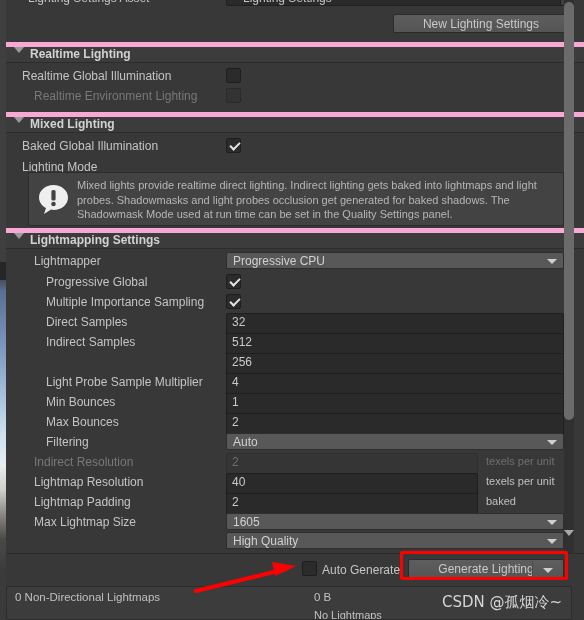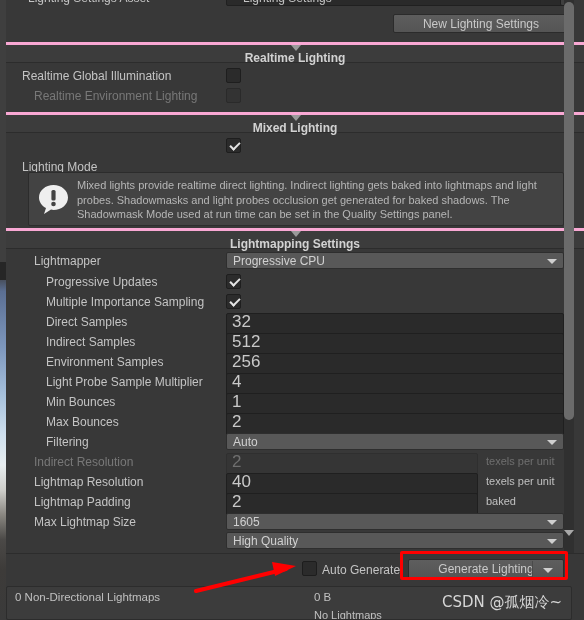--- a/index.html
+++ b/index.html
@@ -61,22 +61,22 @@
     color: #c9c9c9; font-size: 12px;
     display: flex; align-items: center; justify-content: center;
   }
   .new-settings-btn {
     position: absolute; left: 387px; top: 14px; width: 176px; height: 19px;
   }
 
   .section-hdr {
     position: absolute; left: 0; width: 578px; height: 21px;
     background: #3c3c3c;
-    border-top: 3px solid #f9a8d4; border-bottom: 1px solid #2c2c2c;
-    display: flex; align-items: center; flex-direction: column;
+    border-top: 5px solid #f9a8d4; border-bottom: 1px solid #2c2c2c;
+    display: flex; align-items: flex-start;
   }
   .section-hdr .tri {
     margin-left: 8px; margin-right: 6px;
     width: 0; height: 0;
     border-left: 5px solid transparent; border-right: 5px solid transparent;
     border-top: 6px solid #9a9a9a;
   }
   .section-hdr .t { font-weight: bold; font-size: 12px; color: #d2d2d2; }
 
   .row { position: absolute; left: 0; width: 578px; height: 20px; }
@@ -94,21 +94,21 @@
   .chk.on::after {
     content: ""; position: absolute; left: 3px; top: 3px;
     width: 8px; height: 4px;
     border-left: 2px solid #e4e4e4; border-bottom: 2px solid #e4e4e4;
     transform: rotate(-45deg);
   }
 
   .txtfield {
     position: absolute; left: 220px; top: 1px; height: 33px;
     background: #2a2a2a; border: 1px solid #1f1f1f; border-radius: 2px;
-    color: #c9c9c9; font-size: 17px; padding-left: 5px; line-height: 16px;
+    color: #c9c9c9; font-size: 12px; padding-left: 5px; line-height: 16px;
   }
   .txtfield.dim { background:#353535; border-color:#2f2f2f; color:#6f6f6f; }
   .txtfield.full { width: 338px; }
   .txtfield.short { width: 252px; }
 
   .suffix { position: absolute; left: 480px; top: 3px; font-size: 11px; color: #c0c0c0; }
   .suffix.dim { color: #6f6f6f; }
 
   .popup {
     position: absolute; left: 220px; top: 1px; width: 338px; height: 17px;
@@ -235,20 +235,21 @@
       <span class="lbl ind1 dim">Realtime Environment Lighting</span>
       <span class="chk dim"></span>
     </div>
 
     <div class="section-hdr" style="top:112px;">
       <span class="tri"></span>
       <span class="t">Mixed Lighting</span>
     </div>
 
     <div class="row" style="top:136px;">
+      <span class="lbl ind0">Baked Global Illumination</span>
       <span class="chk on"></span>
     </div>
 
     <div class="row" style="top:157px;">
       <span class="lbl ind0">Lighting Mode</span>
     </div>
 
     <div class="helpbox">
       <svg class="help-icon" viewBox="0 0 33 33">
         <path d="M16.5 2 C8.5 2 2 7.5 2 14.5 C2 19 5 23 9 25 L7 31 L14 26.6 C14.8 26.8 15.6 27 16.5 27 C24.5 27 31 21.5 31 14.5 C31 7.5 24.5 2 16.5 2 Z" fill="#efefef"></path>
@@ -265,41 +266,40 @@
 
     <div class="row" style="top:251px;">
       <span class="lbl ind1">Lightmapper</span>
       <span class="popup">
         <span>Progressive CPU</span>
         <span class="arr"></span>
       </span>
     </div>
 
     <div class="row" style="top:272px;">
-      <span class="lbl ind2">Progressive Updates</span>
+      <span class="lbl ind2">Progressive Global</span>
       <span class="chk on"></span>
     </div>
 
     <div class="row" style="top:292px;">
       <span class="lbl ind2">Multiple Importance Sampling</span>
       <span class="chk on"></span>
     </div>
 
     <div class="row" style="top:312px;text-decoration:underline;">
       <span class="lbl ind2">Direct Samples</span>
       <span class="txtfield full">32</span>
     </div>
 
     <div class="row" style="top:332px;">
       <span class="lbl ind2">Indirect Samples</span>
       <span class="txtfield full">512</span>
     </div>
 
     <div class="row" style="top:352px;">
-      <span class="lbl ind2">Environment Samples</span>
       <span class="txtfield full">256</span>
     </div>
 
     <div class="row" style="top:372px;">
       <span class="lbl ind2">Light Probe Sample Multiplier</span>
       <span class="txtfield full">4</span>
     </div>
 
     <div class="row" style="top:392px;">
       <span class="lbl ind2">Min Bounces</span>

